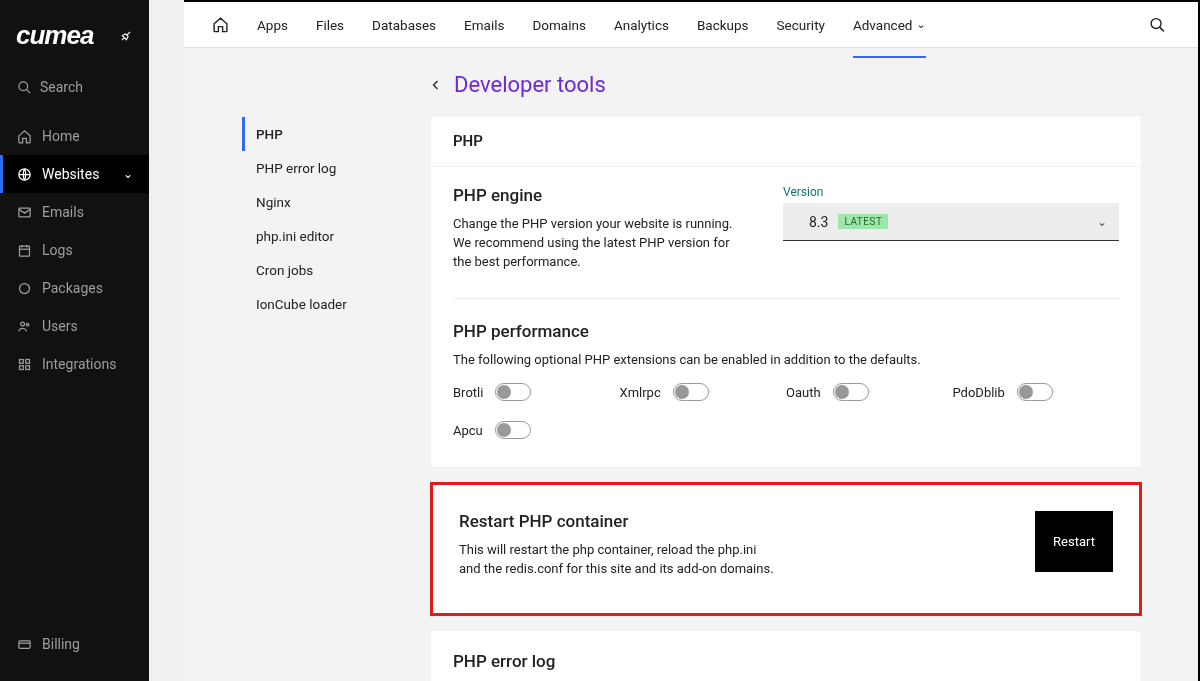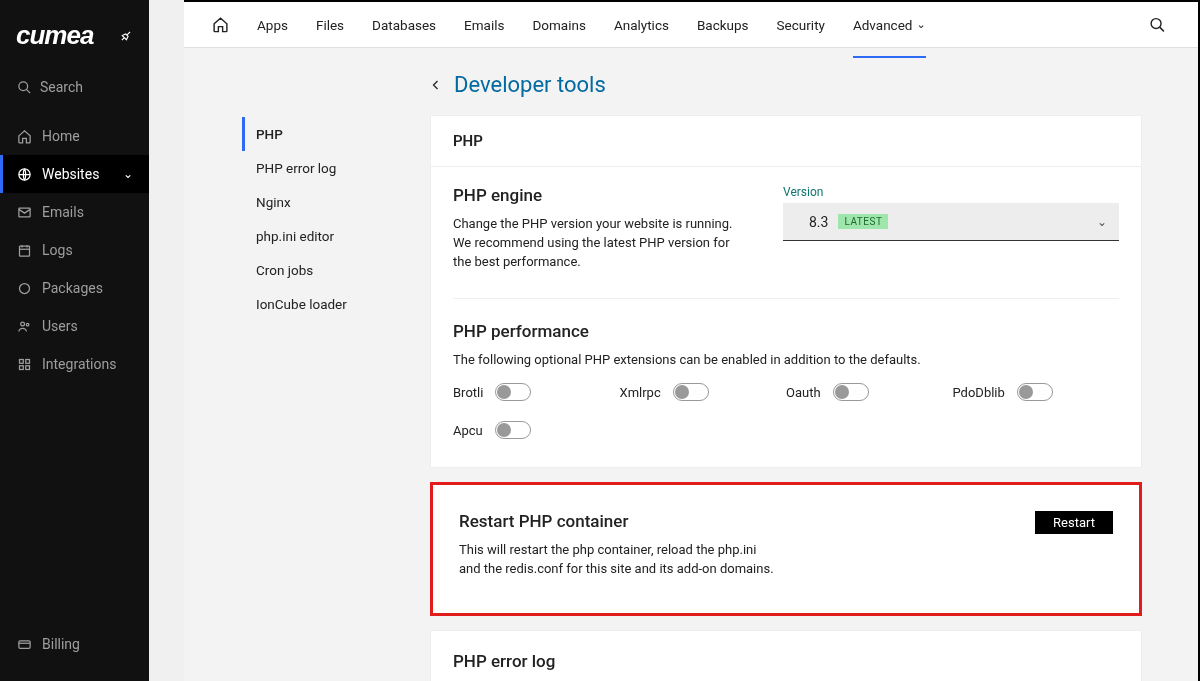--- a/index.html
+++ b/index.html
@@ -21,21 +21,21 @@
 
 .topbar { height: 46px; background: #fff; border-bottom: 1px solid #e0e0e0; display: flex; align-items: center; padding: 0 28px 0 28px; gap: 28px; position: relative; }
 .home-btn { display: inline-flex; }
 .tab { font-size: 13.5px; color: #222; cursor: pointer; padding: 24px 0; position: relative; display: inline-flex; align-items: center; gap: 4px; }
 .tab.active { color: #222; }
 .tab.active::after { content: ""; position: absolute; left: 0; right: 0; bottom: -1px; height: 2px; background: #2e6af3; }
 .search-top { position: absolute; right: 32px; top: 50%; transform: translateY(-50%); }
 
 .content { position: absolute; left: 0; right: 0; top: 46px; bottom: 0; overflow: auto; }
 .page-header { display: flex; align-items: center; gap: 12px; padding: 24px 0 18px 58px; margin-left: 188px; }
-.page-title { font-size: 22px; font-weight: 400; color: #0369a1; }
+.page-title { font-size: 22px; font-weight: 400; color: #6d28d9; }
 .back-chev { font-size: 18px; color: #222; }
 
 .columns { display: flex; align-items: flex-start; padding-left: 58px; gap: 0; }
 .subnav { width: 188px; padding-top: 2px; }
 .subnav-item { font-size: 13.5px; color: #222; padding: 9px 0 9px 14px; cursor: pointer; }
 .subnav-item.active { border-left: 3px solid #2e6af3; padding-left: 11px; font-weight: 500; }
 
 .panels { flex: 1; padding-right: 56px; display: flex; flex-direction: column; gap: 14px; }
 .panel { background: #fff; border: 1px solid #eee; }
 .panel-header { padding: 16px 22px; font-size: 15px; font-weight: 600; border-bottom: 1px solid #eee; color: #222; }
@@ -56,21 +56,21 @@
 .divider { height: 1px; background: #eee; margin: 26px 0 22px 0; }
 
 .ext-grid { display: flex; flex-wrap: wrap; gap: 20px 0; padding-top: 14px; }
 .ext-item { display: flex; align-items: center; gap: 12px; width: 25%; font-size: 13px; color: #222; }
 .toggle { width: 36px; height: 18px; border: 1px solid #999; border-radius: 10px; position: relative; background: #fff; }
 .toggle::after { content: ""; position: absolute; width: 14px; height: 14px; background: #999; border-radius: 50%; top: 1px; left: 1px; }
 
 .restart-panel { border: 3px solid #e21b1b; }
 .restart-body { display: flex; justify-content: space-between; align-items: flex-start; gap: 30px; padding: 26px 26px 34px 26px; }
 .restart-left { flex: 0 0 320px; }
-.restart-btn { background: #000; color: #fff; border: none; padding: 4px 18px; font-size: 13px; cursor: pointer; }
+.restart-btn { background: #000; color: #fff; border: none; padding: 23px 18px; font-size: 13px; cursor: pointer; }
 
 .errlog-panel .panel-header { padding-bottom: 14px; }
 
 svg { display: block; }
 </style>
 </head>
 <body>
 
 <div class="sidebar">
   <div class="logo-row">

